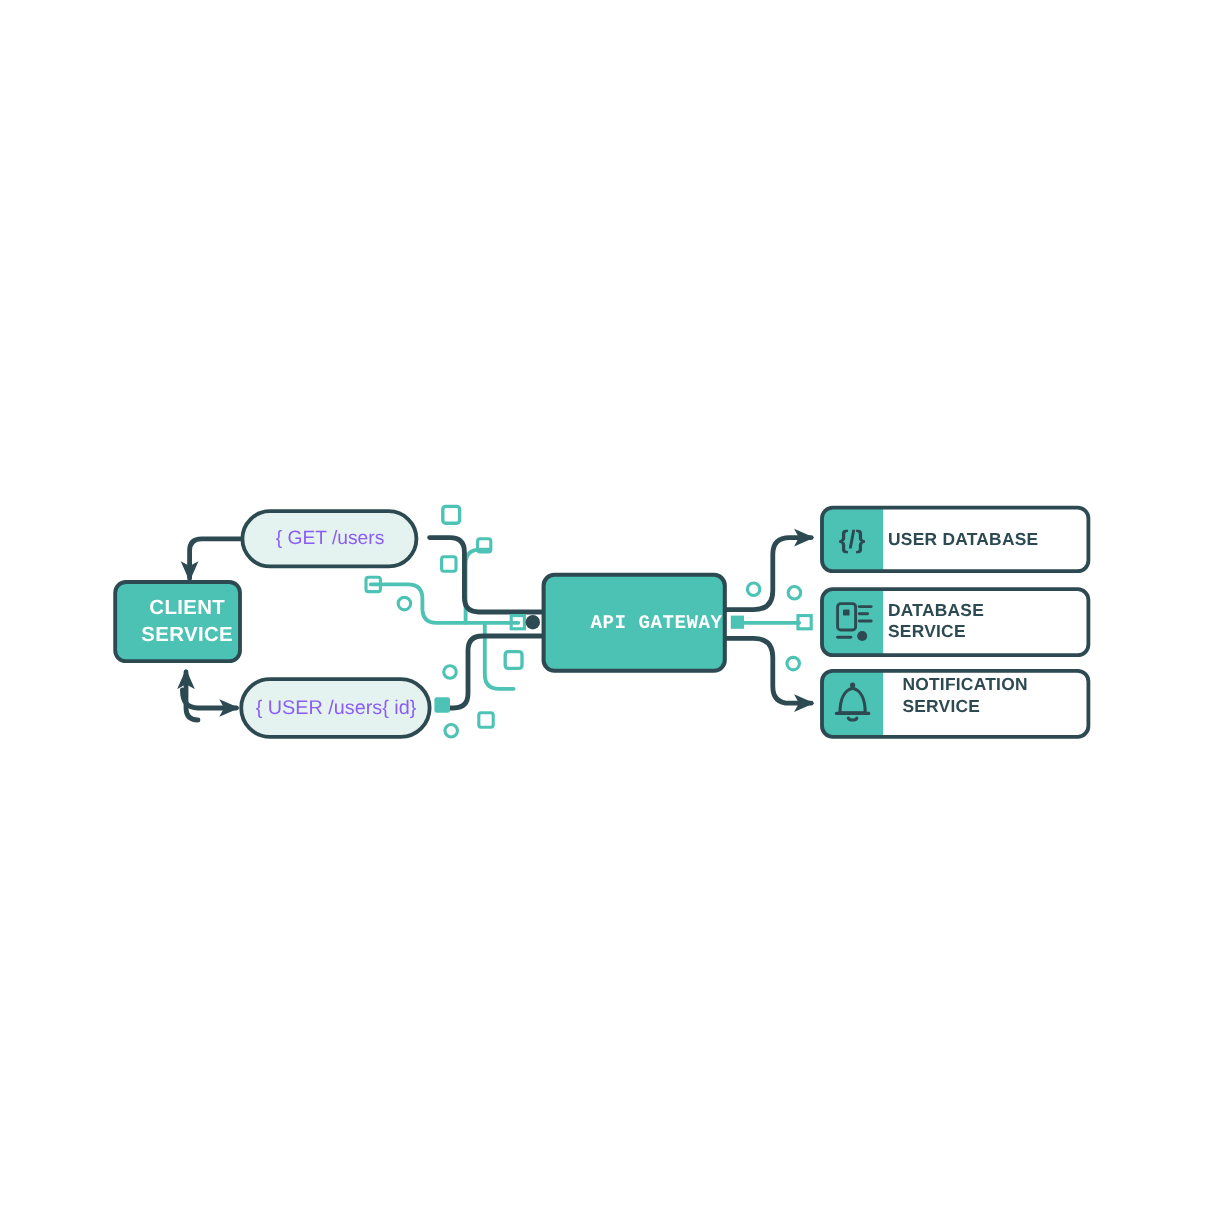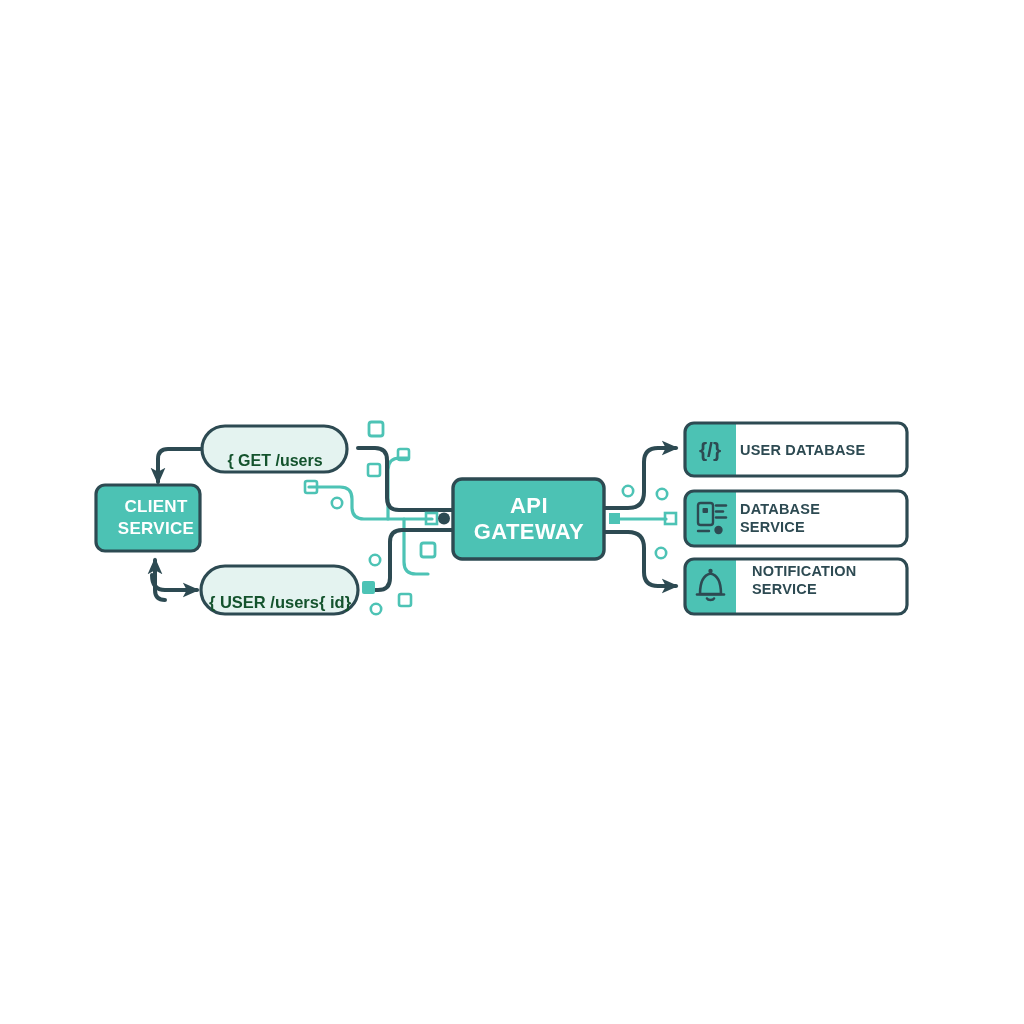--- a/index.html
+++ b/index.html
@@ -39,36 +39,36 @@
   .client-label {
     left: 96px; top: 485px;
     width: 120px; height: 66px;
     color: #ffffff;
     font-size: 17px;
     font-weight: bold;
     letter-spacing: 0.3px;
     line-height: 22px;
   }
   .gateway-label {
-    left: 454px; top: 486px;
+    left: 472px; top: 486px;
     width: 150px; height: 66px;
     color: #ffffff;
-    font-size: 22px;
+    font-size: 16px;
     font-weight: bold;
     letter-spacing: 0.4px;
+    font-family: Liberation Mono, monospace;
   }
   .pill-label {
     position: absolute;
     display: flex;
     align-items: center;
     justify-content: center;
-    color: #14532d;
-    font-weight: bold;
+    color: #8b5cf6;
+    font-weight: normal;
     pointer-events: none;
-    margin-top: 12px;
   }
   .pill-get {
     left: 203px; top: 426px;
     width: 144px; height: 46px;
     font-size: 16px;
   }
   .pill-post {
     left: 202px; top: 566px;
     width: 156px; height: 48px;
     font-size: 16.5px;

